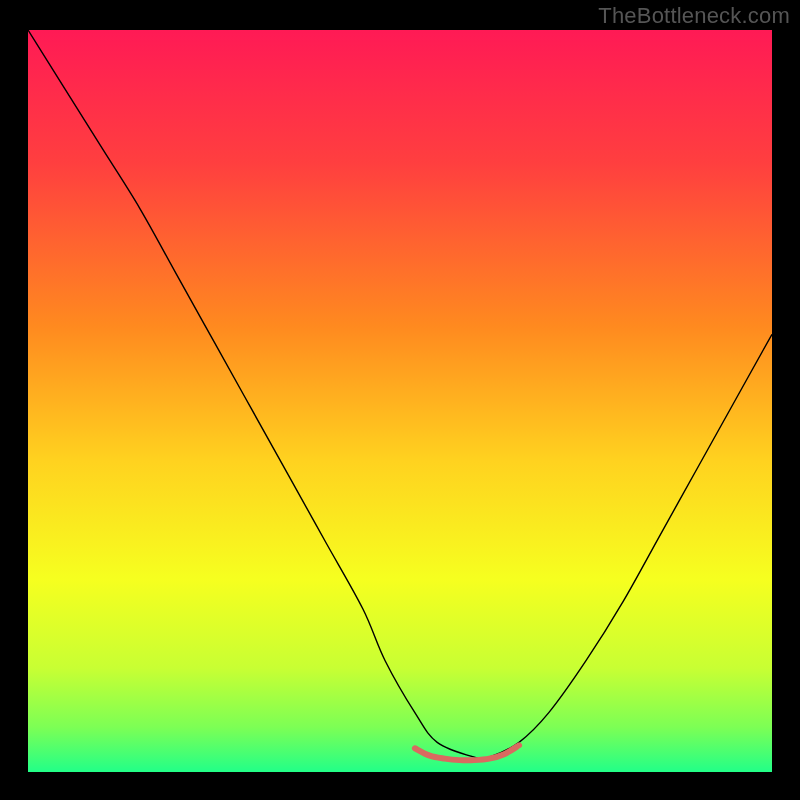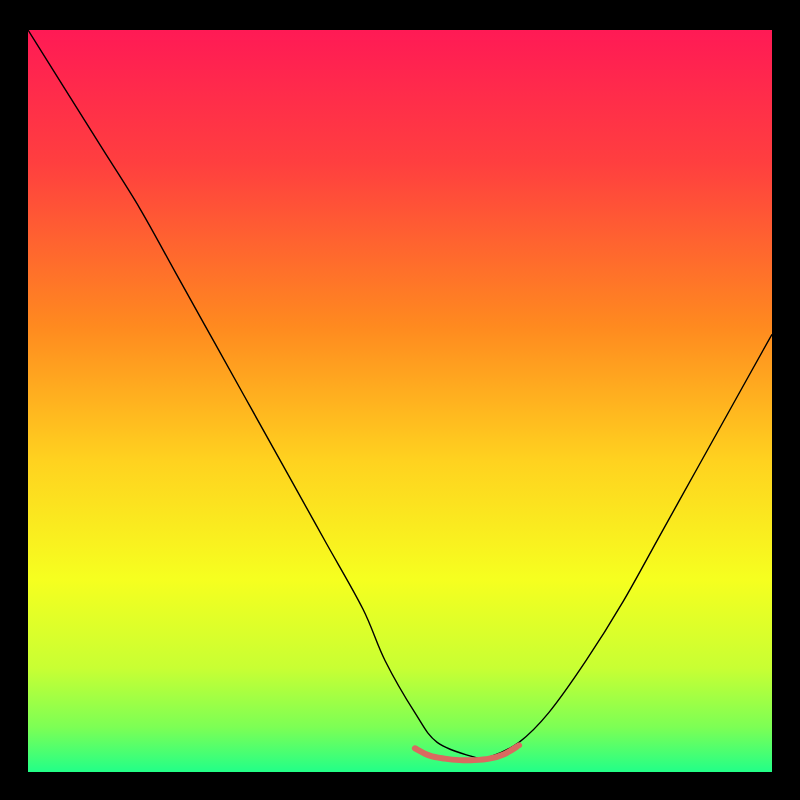--- a/index.html
+++ b/index.html
@@ -36,20 +36,21 @@
     overflow: hidden;
   }
   svg {
     display: block;
   }
 </style>
 </head>
 <body>
 
 <div class="frame">
+  <div class="watermark">TheBottleneck.com</div>
 
   <div class="plot">
     <svg id="chart-svg" width="744" height="742" viewBox="0 0 744 742">
       <defs>
         <linearGradient id="bg-grad" x1="0" y1="0" x2="0" y2="1">
             <stop offset="0%" stop-color="#ff1a55"></stop>
             <stop offset="18%" stop-color="#ff3f3f"></stop>
             <stop offset="40%" stop-color="#ff8a1f"></stop>
             <stop offset="58%" stop-color="#ffd21f"></stop>
             <stop offset="74%" stop-color="#f6ff1f"></stop>

